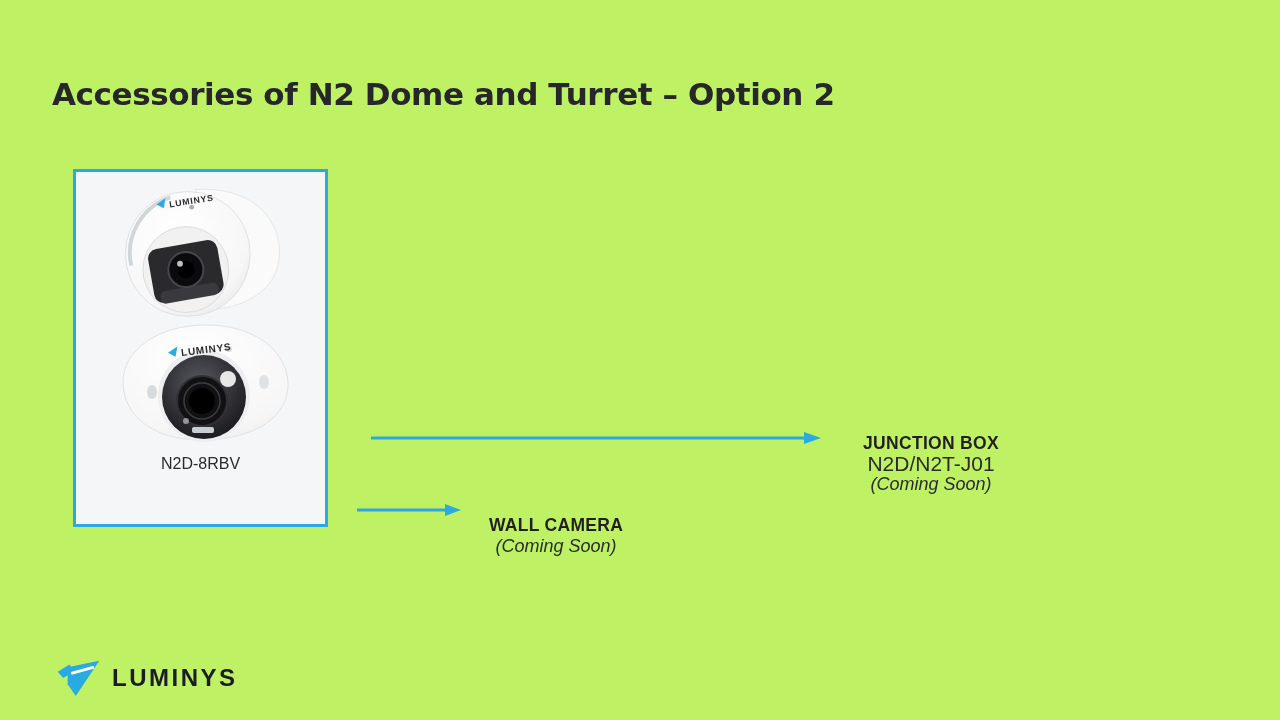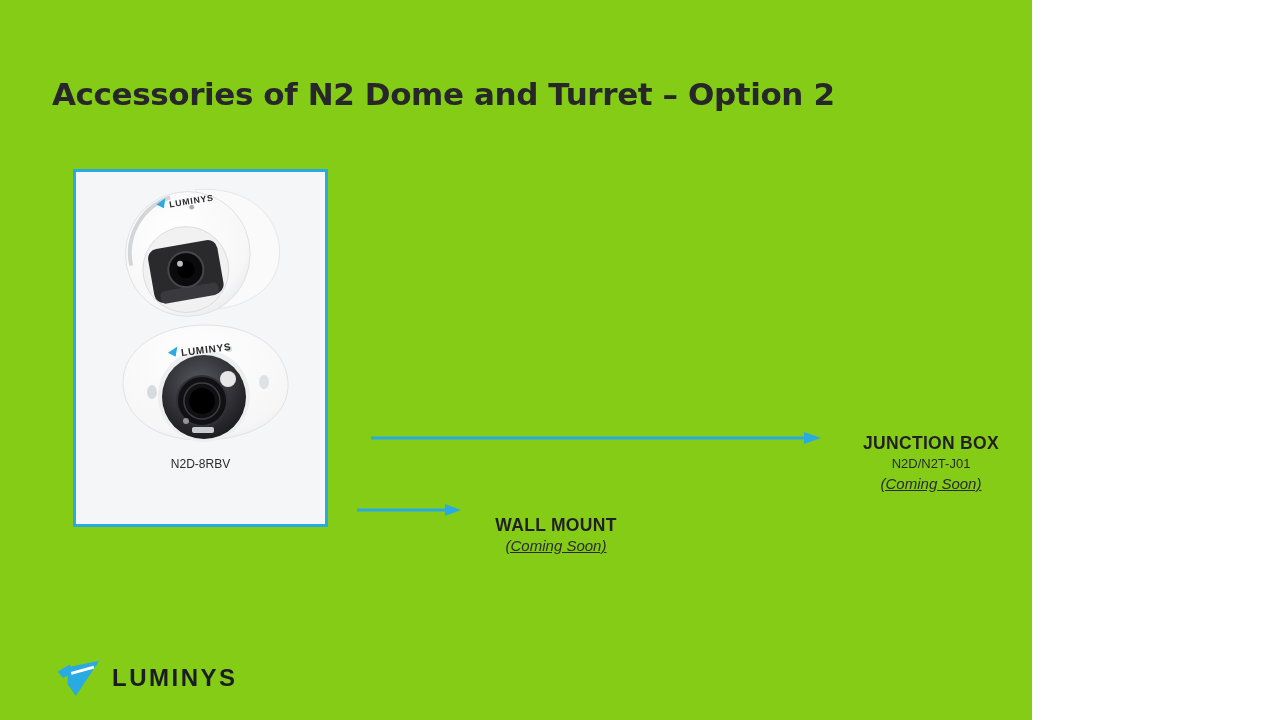--- a/index.html
+++ b/index.html
@@ -1,45 +1,45 @@
 <!DOCTYPE html>
 <html><head>
 <meta charset="utf-8">
 <style>
   * { margin:0; padding:0; box-sizing:border-box; }
   html,body { background:#fff; }
   .slide {
-    position:relative; width:1032px; height:720px; background:#84cc16;
+    position:relative; width:1280px; height:720px; background:#bef264;
     overflow:hidden; font-family:"Liberation Sans", sans-serif; color:#231F20;
   }
   .title {
     position:absolute; left:52px; top:76px;
     font-family:"DejaVu Sans", sans-serif; font-weight:bold;
     font-size:31px; letter-spacing:-0.4px; color:#27272a; white-space:nowrap;
   }
   .camera-box {
     position:absolute; left:73px; top:169px; width:255px; height:358px;
     border:3px solid #29ABE2; background:#f5f6f7;
   }
   .camera-img { position:absolute; display:block; }
   .camera-img.turret { left:26px; top:10px; width:195px; height:140px; }
   .camera-img.dome   { left:40px; top:150px; width:180px; height:128px; }
   .camera-caption { position:absolute; left:0; top:280px; width:100%; text-align:center; }
   .camera-caption .cap-title { font-size:18px; font-weight:bold; letter-spacing:0.2px; }
-  .camera-caption .cap-model { font-size:12px; line-height:20px; margin-top:2px; color:#2b2b2e; }
+  .camera-caption .cap-model { font-size:16px; line-height:20px; margin-top:2px; color:#2b2b2e; }
   .arrow-svg { position:absolute; overflow:visible; }
   .arrow-long  { left:368px; top:429px; width:456px; height:18px; }
   .arrow-short { left:355px; top:501px; width:112px; height:18px; }
   .acc-node { position:absolute; width:226px; text-align:center; }
   .acc-node.junction { left:818px; top:432px; }
   .acc-node.wall     { left:443px; top:514px; }
   .acc-title { font-size:17.5px; font-weight:bold; letter-spacing:0.3px; line-height:22px; }
-  .acc-model { font-size:13px; line-height:20px; color:#2b2b2e; }
+  .acc-model { font-size:21px; line-height:20px; color:#2b2b2e; }
   .acc-model.italic { font-style:italic; }
-  .acc-status { font-size:15px; line-height:20px; font-style:italic; color:#2b2b2e;text-decoration:underline; }
+  .acc-status { font-size:18px; line-height:20px; font-style:italic; color:#2b2b2e; }
   .footer-logo {
     position:absolute; left:55px; top:659px; display:flex; align-items:center; gap:10px;
   }
   .footer-logo .wordmark {
     font-size:24px; font-weight:bold; letter-spacing:2.5px; color:#1c1c24; line-height:38px;
   }
   svg text.cam-brand {
     font-family:"Liberation Sans", sans-serif; font-weight:bold; fill:#2a2a2e;
   }
 </style>
@@ -124,21 +124,21 @@
     <polygon points="90,3 106,9 90,15" fill="#29ABE2"></polygon>
   </svg>
 
   <div class="acc-node junction">
     <div class="acc-title">JUNCTION BOX</div>
     <div class="acc-model">N2D/N2T-J01</div>
     <div class="acc-status">(Coming Soon)</div>
   </div>
 
   <div class="acc-node wall">
-    <div class="acc-title">WALL MOUNT</div>
+    <div class="acc-title">WALL CAMERA</div>
     <div class="acc-status">(Coming Soon)</div>
   </div>
 
   <div class="footer-logo">
     <svg width="47" height="38" viewBox="0 0 50 42">
       <polygon points="2,14 15,6 20,14 8,21" fill="#29ABE2"></polygon>
       <polygon points="13,9 48,2 22,41 13,28" fill="#29ABE2"></polygon>
       <line x1="17" y1="16" x2="42" y2="9" stroke="#ffffff" stroke-width="3.2"></line>
     </svg>
     <span class="wordmark">LUMINYS</span>

